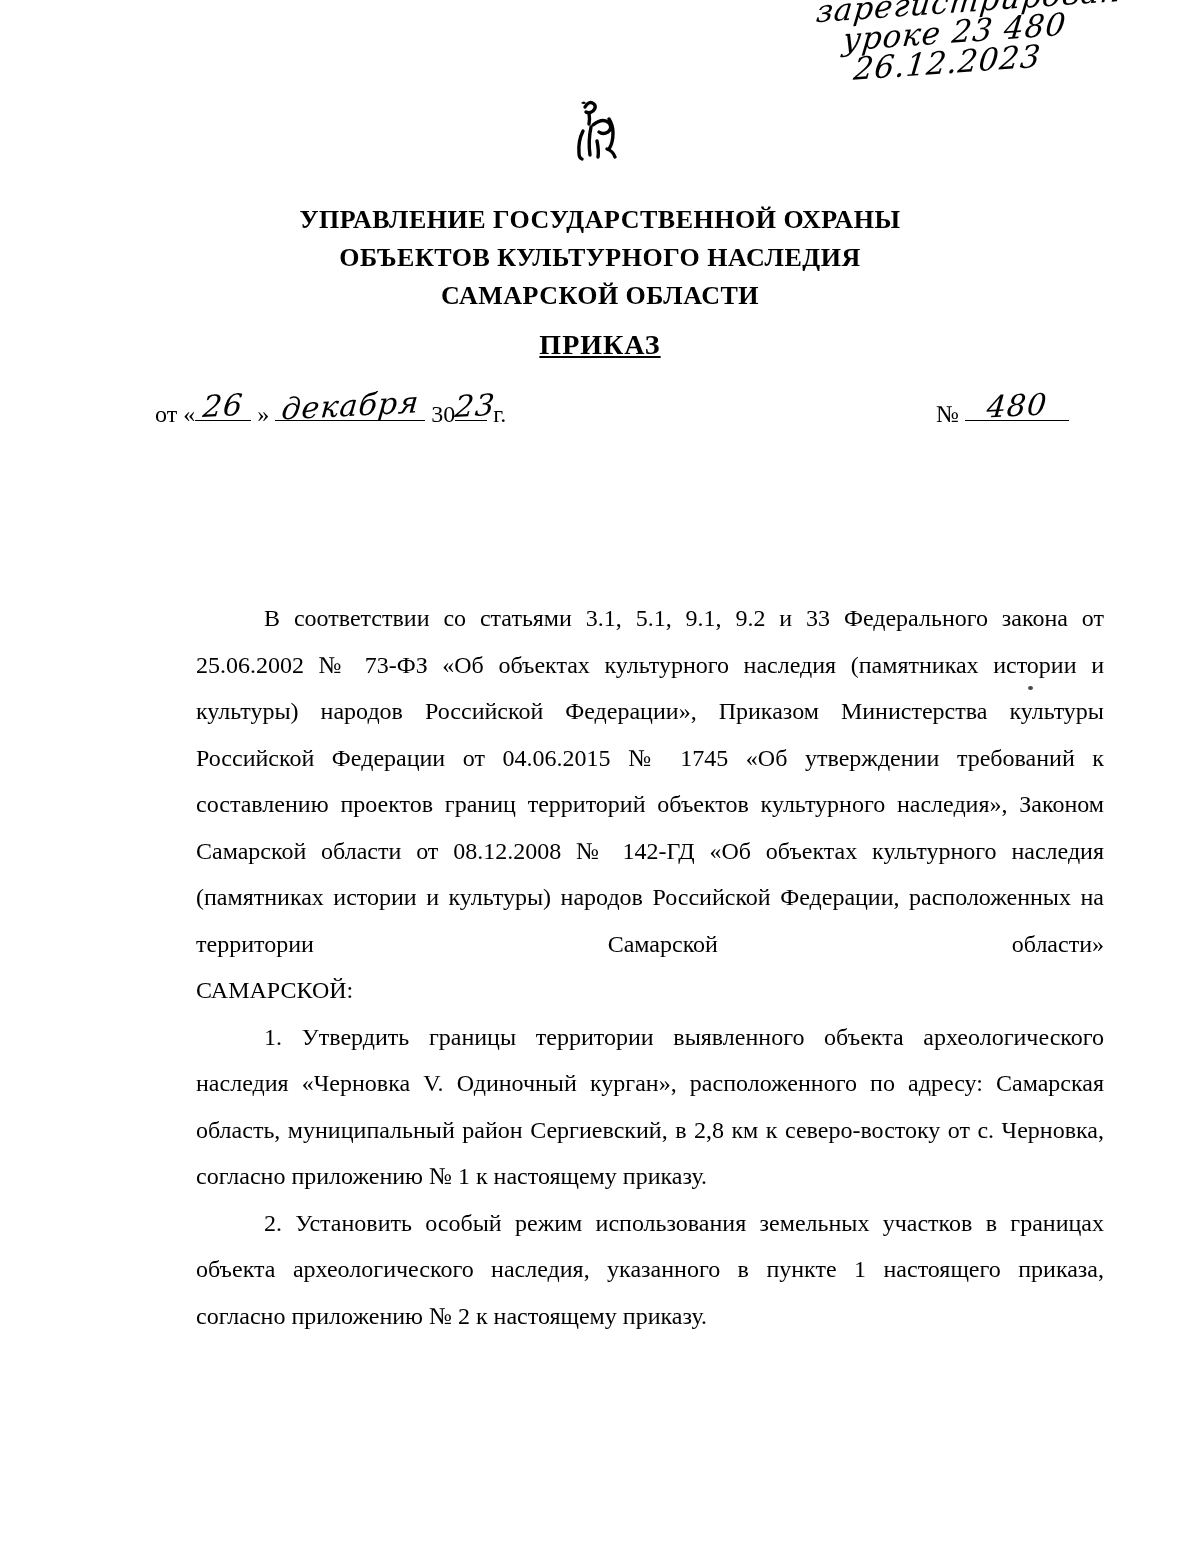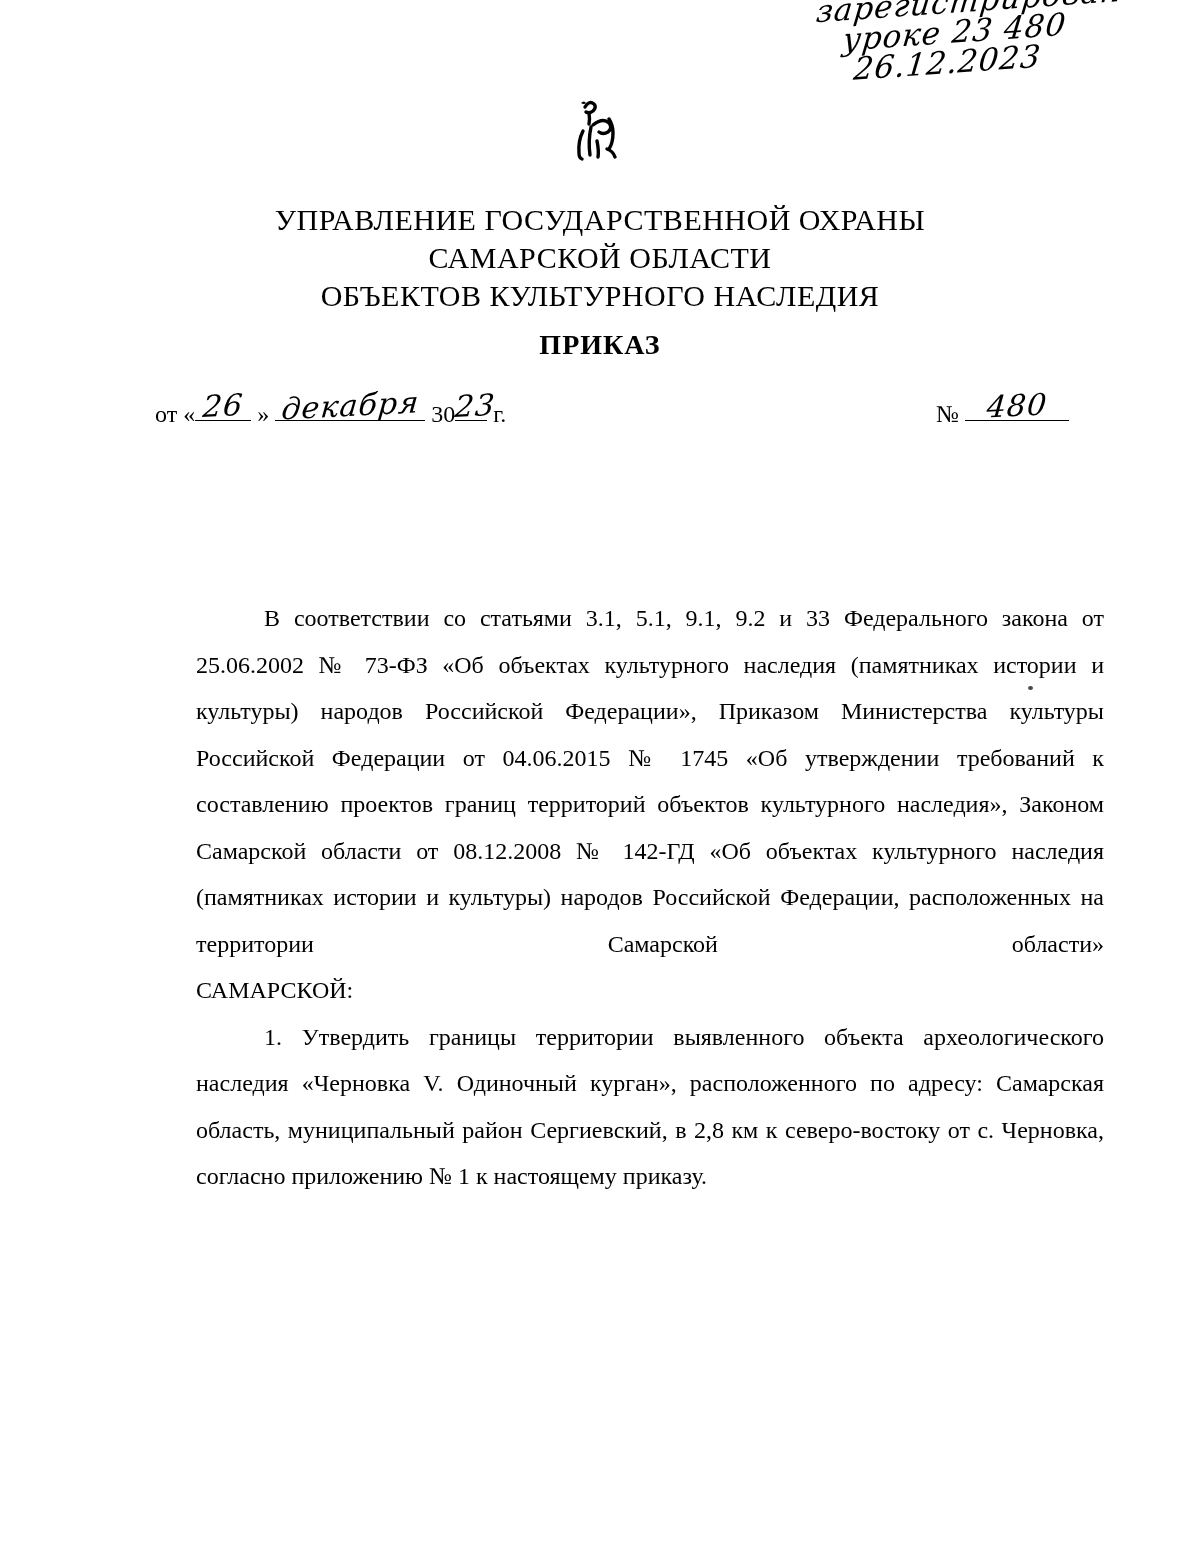--- a/index.html
+++ b/index.html
@@ -22,26 +22,26 @@
   .hw-note .l2 { margin-left: 30px; }
   .hw-note .l3 { margin-left: 44px; }
 
   
   .emblem { position: absolute; top: 97px; left: 563px; width: 72px; height: 76px; }
   .emblem svg { display: block; }
 
   
   .org-header {
     position: absolute; top: 201px; left: 0; width: 1200px;
-    text-align: center; font-weight: normal;
-    font-size: 30px; line-height: 38px; letter-spacing: 0.5px;
+    text-align: center; font-weight: bold;
+    font-size: 26px; line-height: 38px; letter-spacing: 0.5px;
   }
   .doc-type {
     position: absolute; top: 329px; left: 0; width: 1200px;
-    text-align: center; font-weight: bold; font-size: 28px; letter-spacing: 1px;
+    text-align: center; font-weight: bold; font-size: 28px; letter-spacing: 1px; text-decoration: underline;
   }
 
   
   .date-row { position: absolute; top: 386px; left: 0; width: 1200px; height: 52px; font-size: 24px; }
   .date-left { position: absolute; left: 155px; top: 8px; white-space: nowrap; }
   .num-group { position: absolute; left: 936px; top: 8px; white-space: nowrap; }
   .blank {
     display: inline-block; border-bottom: 1.6px solid #000;
     text-align: center; vertical-align: baseline; white-space: nowrap;
     height: 26px; overflow: visible;
@@ -100,22 +100,22 @@
         <path d="M46 22 q4 6 4 14 q0 10 -4 16"></path>
         <path d="M44 52 q6 2 8 8"></path>
         <path d="M34 44 q2 10 1 16"></path>
       </g>
       <path d="M18 6 q3 -3 5 0 q-2 2 -5 0 Z" fill="#000"></path>
     </svg>
   </div>
 
   <div class="org-header">
     <div>УПРАВЛЕНИЕ ГОСУДАРСТВЕННОЙ ОХРАНЫ</div>
+    <div>ОБЪЕКТОВ КУЛЬТУРНОГО НАСЛЕДИЯ</div>
     <div>САМАРСКОЙ ОБЛАСТИ</div>
-    <div>ОБЪЕКТОВ КУЛЬТУРНОГО НАСЛЕДИЯ</div>
   </div>
 
   <div class="doc-type">ПРИКАЗ</div>
 
   <div class="date-row">
     <div class="date-left">
       <span>от «</span><span class="blank blank-day"><span class="hw">26</span></span>
       <span>»</span>
       <span class="blank blank-month"><span class="hw">декабря</span></span>
       <span>30</span><span class="blank blank-year"><span class="hw">23</span></span>
@@ -125,17 +125,18 @@
       <span>№</span>
       <span class="blank blank-num"><span class="hw">480</span></span>
     </div>
   </div>
 
 
   <div class="body-text">
     <p class="just-last">В соответствии со статьями 3.1, 5.1, 9.1, 9.2 и 33 Федерального закона от 25.06.2002 № 73-ФЗ «Об объектах культурного наследия (памятниках истории и культуры) народов Российской Федерации», Приказом Министерства культуры Российской Федерации от 04.06.2015 № 1745 «Об утверждении требований к составлению проектов границ территорий объектов культурного наследия», Законом Самарской области от 08.12.2008 № 142-ГД «Об объектах культурного наследия (памятниках истории и культуры) народов Российской Федерации, расположенных на территории Самарской области»</p>
     <p class="cmd">САМАРСКОЙ:</p>
     <p>1. Утвердить границы территории выявленного объекта археологического наследия «Черновка V. Одиночный курган», расположенного по адресу: Самарская область, муниципальный район Сергиевский, в 2,8 км к северо-востоку от с. Черновка, согласно приложению № 1 к настоящему приказу.</p>
+    <p>2. Установить особый режим использования земельных участков в границах объекта археологического наследия, указанного в пункте 1 настоящего приказа, согласно приложению № 2 к настоящему приказу.</p>
   </div>
 
   <div class="speck"></div>
 
 </div>
 
 </body></html>

